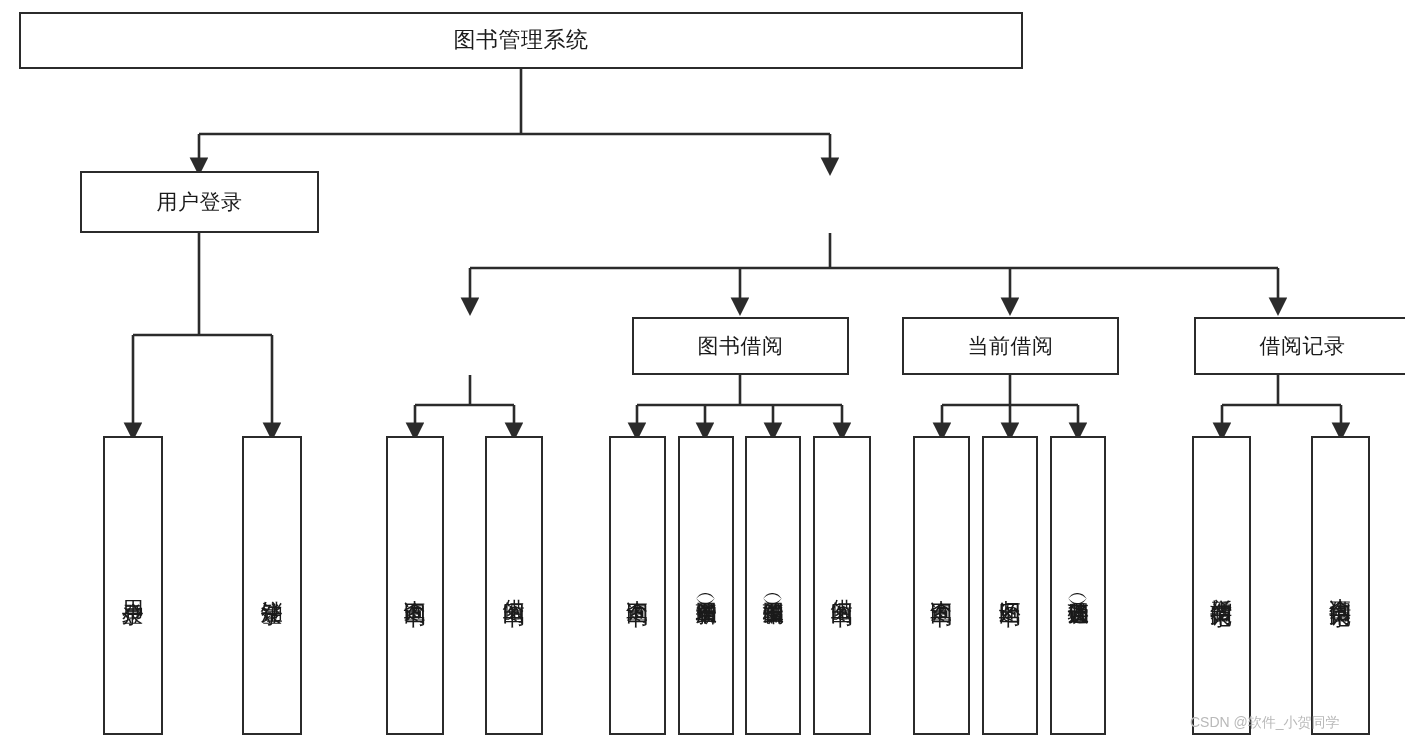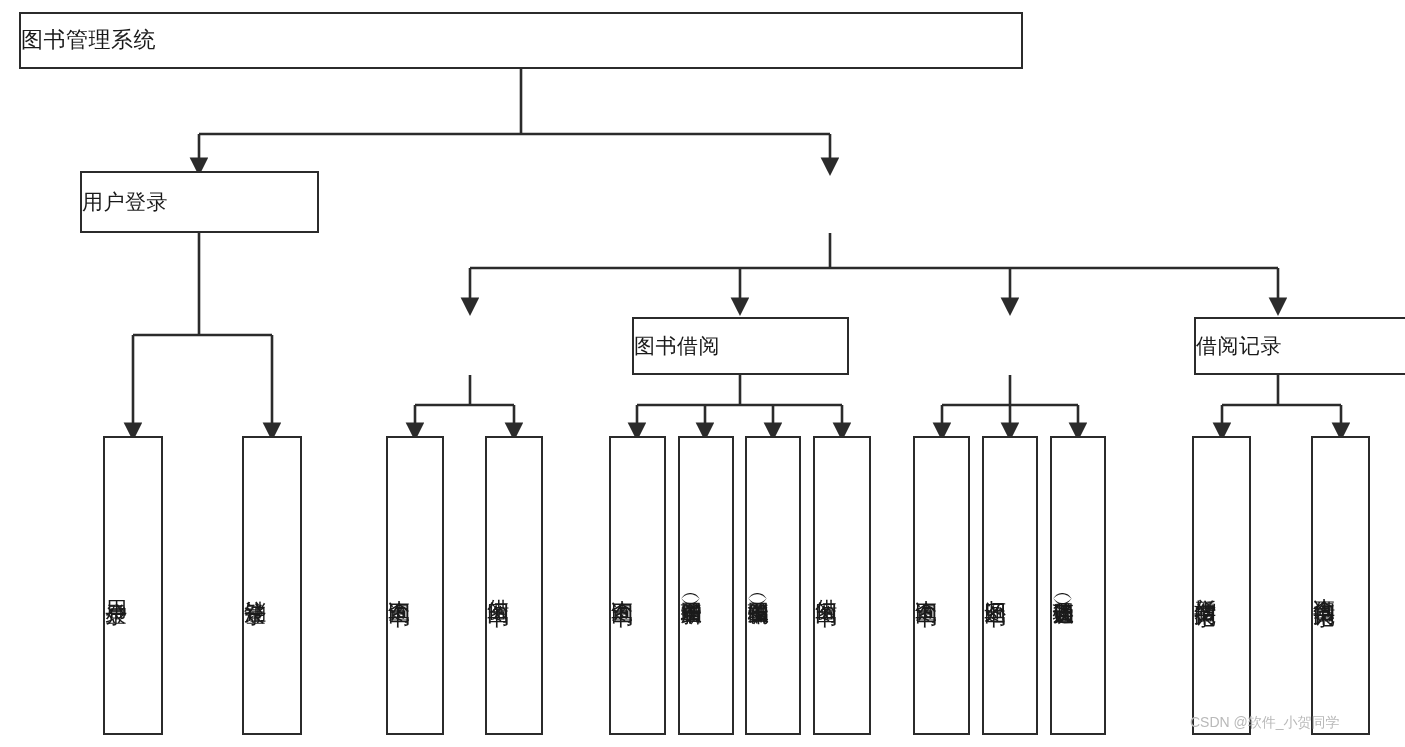--- a/index.html
+++ b/index.html
@@ -27,21 +27,21 @@
     height: 747px;
     pointer-events: none;
   }
   .node {
     position: absolute;
     box-sizing: border-box;
     background: #ffffff;
     border: 2.2px solid #2b2b2b;
     display: flex;
     align-items: center;
-    justify-content: flex-start;
+    justify-content: center;
     text-align: center;
     z-index: 2;
   }
   .node .label {
     display: block;
     line-height: 1.12;
     letter-spacing: 0.5px;
     color: #1a1a1a;
   }
   
@@ -138,20 +138,23 @@
     <span class="label">图书管理系统</span>
   </div>
 
   <div class="node horiz" style="left:80px; top:171px; width:239px; height:62px;">
     <span class="label">用户登录</span>
   </div>
 
   <div class="node horiz" style="left:632px; top:317px; width:217px; height:58px;">
     <span class="label">图书借阅</span>
   </div>
+  <div class="node horiz" style="left:902px; top:317px; width:217px; height:58px;">
+    <span class="label">当前借阅</span>
+  </div>
   <div class="node horiz" style="left:1170px; top:317px; width:217px; height:58px;margin-left:24px;">
     <span class="label">借阅记录</span>
   </div>
 
   <div class="node vert" style="left:103px; top:436px; width:60px; height:299px;">
     <span class="label">用户登录</span>
   </div>
   <div class="node vert" style="left:242px; top:436px; width:60px; height:299px;">
     <span class="label">注销登录</span>
   </div>

